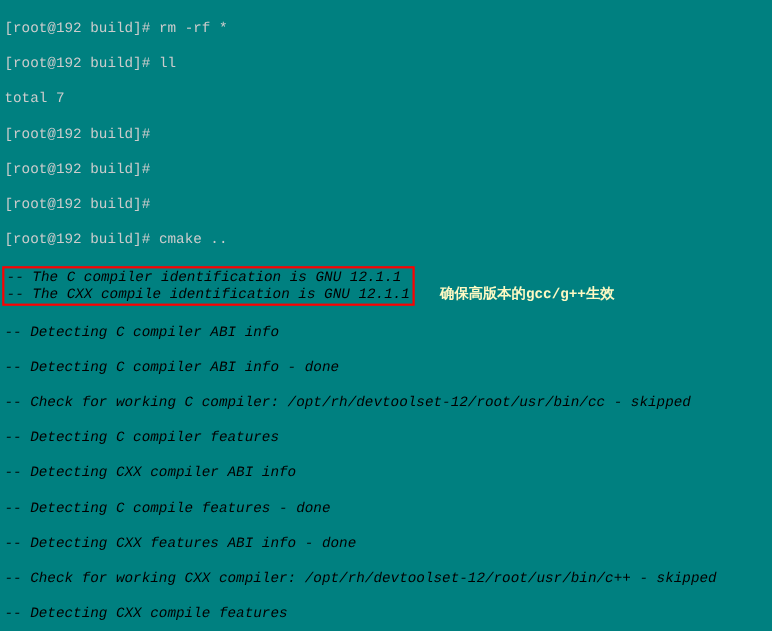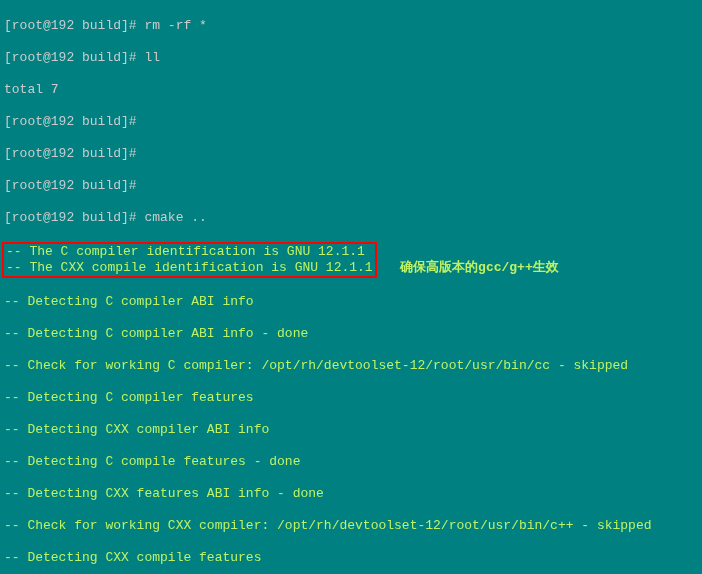--- a/index.html
+++ b/index.html
@@ -11,22 +11,22 @@
     font-size: 13px;
     line-height: 16px;
     width: 702px;
     height: 574px;
     overflow: hidden;
   }
   .terminal {
     padding: 2px 4px;
     white-space: pre;
   }
-  .chk { color: #bef264; }
-  .redA { color: #bef264; font-weight: bold; }
+  .chk { color: #000000; font-style: italic; }
+  .redA { color: #fef9c3; font-weight: bold; }
   .red-box {
     border: 2px solid #ff0000;
     display: inline-block;
     padding: 0 2px;
     margin-left: -2px;
   }
   .row { display: block; }
 </style>
 </head>
 <body>

